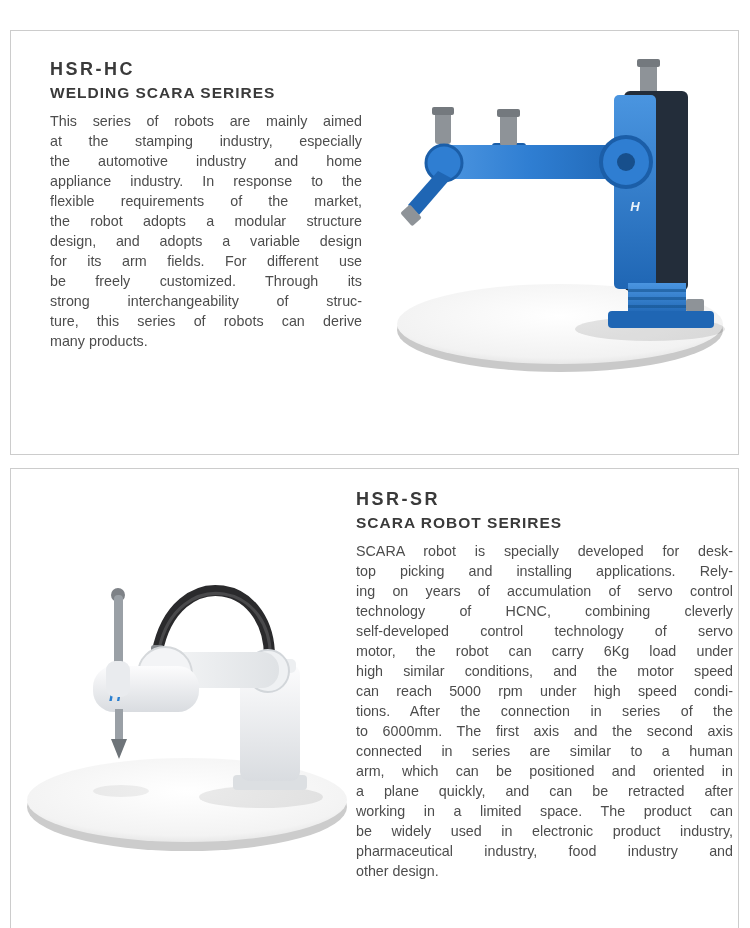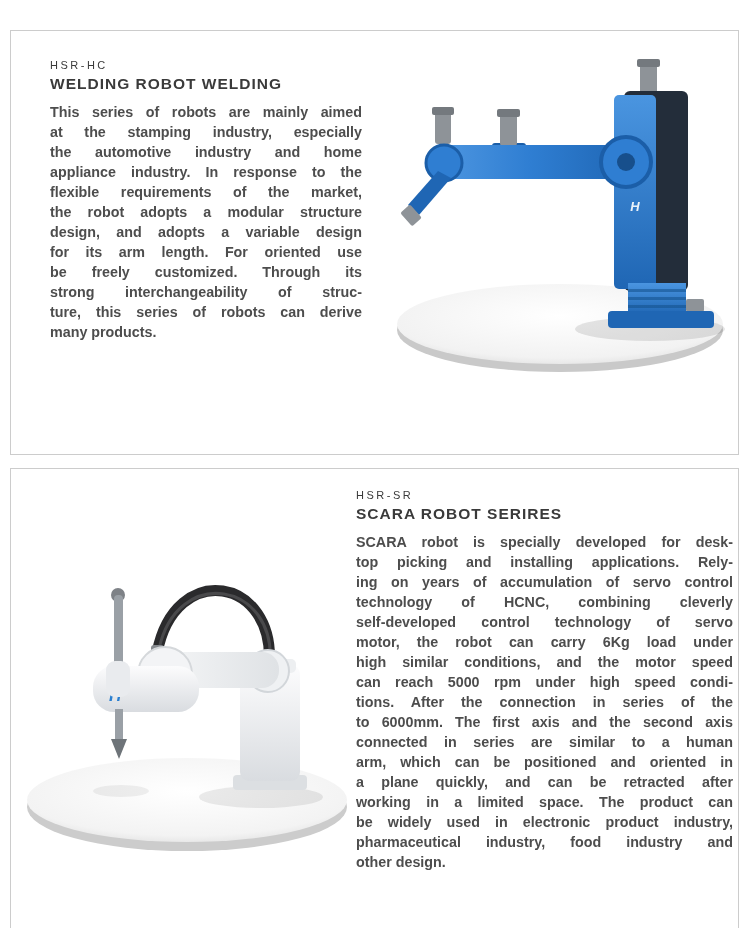--- a/index.html
+++ b/index.html
@@ -17,60 +17,59 @@
     background: #ffffff;
   }
   .card-welding { top: 30px;  height: 425px; }
   .card-scara   { top: 468px; height: 532px; }
 
   .text-block { position: absolute; }
   .text-welding { left: 39px;  top: 28px; width: 312px; }
   .text-scara   { left: 345px; top: 20px; width: 377px; }
 
   .title {
-    font-size: 11px; font-weight: normal; letter-spacing: 2.5px;
+    font-size: 18px; font-weight: bold; letter-spacing: 2.5px;
     color: var(--heading-text, #3a3a3a); margin-bottom: 4px;
   }
   .subtitle {
     font-size: 15.5px; font-weight: bold; letter-spacing: 1px;
     color: var(--heading-text, #3a3a3a); margin-bottom: 9px;
   }
   .body .line {
     font-size: 14.3px; line-height: 20px;
     color: var(--body-text, #4d4d4d);
     text-align: justify; text-align-last: justify;
     white-space: normal;
-    font-weight: bold;
   }
   .body .line:last-child { text-align-last: left; }
 
   .image-block { position: absolute; }
   .image-welding { right: 5px; top: 28px; width: 345px; height: 335px; }
   .image-scara   { left: 10px; top: 80px; width: 332px; height: 345px; }
   figure svg { display: block; }
 </style>
 </head>
 <body>
 
 <div class="page">
 
   <section class="card card-welding">
 
     <div class="text-block text-welding">
       <h2 class="title">HSR-HC</h2>
-      <h3 class="subtitle">WELDING ROBOT WELDING</h3>
+      <h3 class="subtitle">WELDING SCARA SERIRES</h3>
       <div class="body">
           <div class="line">This series of robots are mainly aimed</div>
           <div class="line">at the stamping industry, especially</div>
           <div class="line">the automotive industry and home</div>
           <div class="line">appliance industry. In response to the</div>
           <div class="line">flexible requirements of the market,</div>
           <div class="line">the robot adopts a modular structure</div>
           <div class="line">design, and adopts a variable design</div>
-          <div class="line">for its arm length. For oriented use</div>
+          <div class="line">for its arm fields. For different use</div>
           <div class="line">be freely customized.  Through its</div>
           <div class="line">strong interchangeability of struc-</div>
           <div class="line">ture, this series of robots can derive</div>
           <div class="line">many products.</div>
         </div>
     </div>
 
     <figure class="image-block image-welding">
       <svg viewBox="0 0 345 335" width="345" height="335" xmlns="http://www.w3.org/2000/svg">
         <defs>

